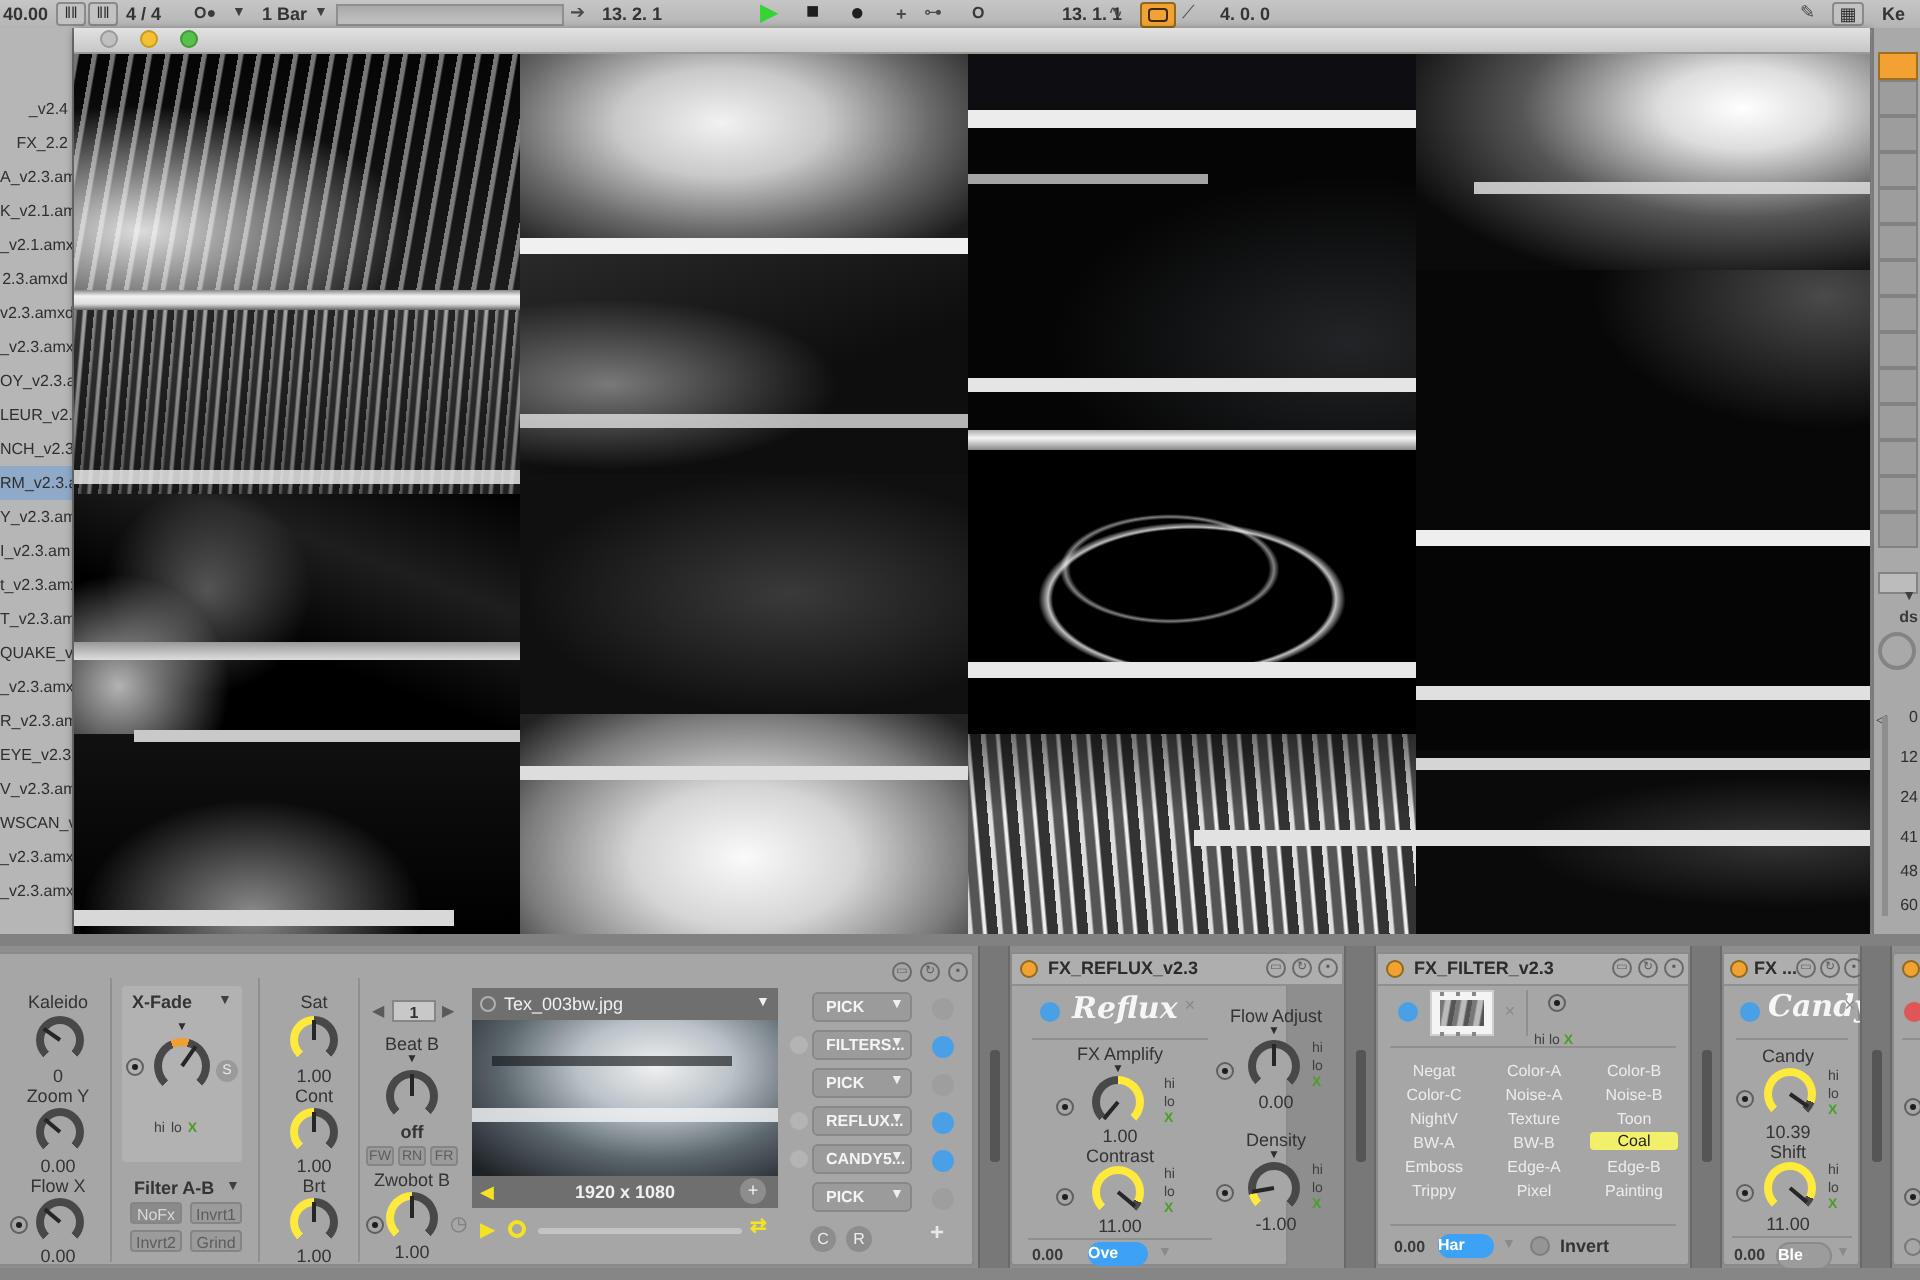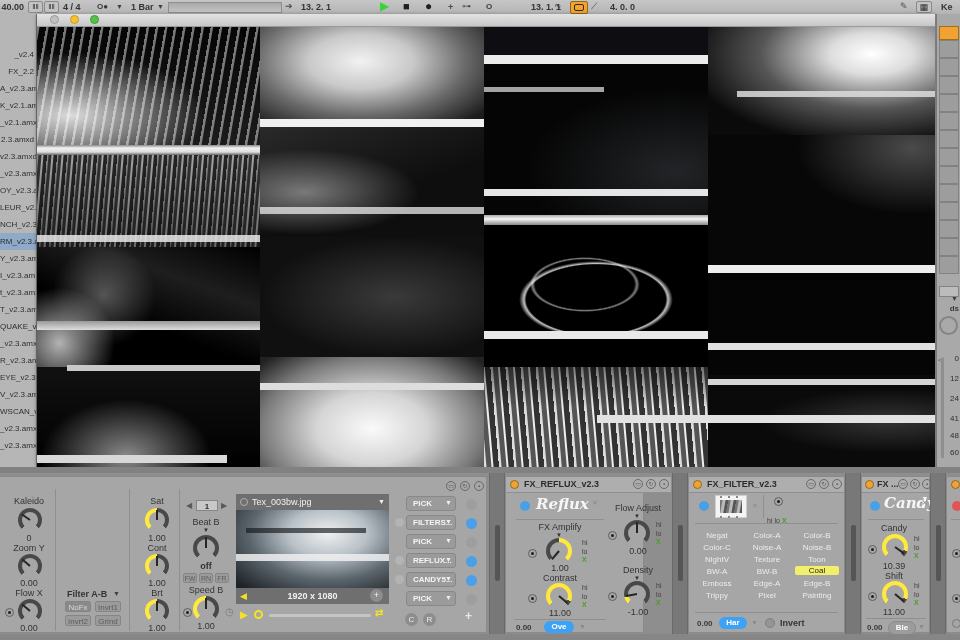--- a/index.html
+++ b/index.html
@@ -42,21 +42,21 @@
   .dial{border-radius:50%}
   .dial .face{position:absolute;inset:4px;border-radius:50%;background:#a6a6a6}
   .dial .ndl{position:absolute;left:calc(50% - 1px);top:2px;width:2px;height:calc(50% - 2px);
              background:#262626;transform-origin:50% 100%}
   .dial.inpanel .face{background:#b2b2b2}
   .radio{width:9px;height:9px;border-radius:50%;border:1px solid #5f5f5f;box-sizing:border-box}
   .radio i{display:block;width:3px;height:3px;border-radius:50%;background:#1e1e1e;margin:2px auto}
   .hlx i{display:block;font-style:normal;font-size:7px;line-height:8.5px;color:#3f3f3f}
   .hlx b{display:block;font-size:7px;line-height:8.5px;color:#4a9e28}
   .modp{font-size:6px;color:#2e2e2e}
-  .pill{border-radius:7px;font-size:8px;font-weight:bold;color:#fff;text-align:center}
+  .pill{border-radius:7px;font-size:8px;font-weight:bold;color:#fff;}
   .pill.blue{background:#3da2f5}
   .pill.grey{background:#9c9c9c;border:1px solid #8a8a8a}
   .rackpill{background:#9b9b9b;border:1px solid #888;border-radius:3px;color:#f4f4f4;
             font-size:8px;font-weight:bold;line-height:14px;padding-left:6px;box-sizing:border-box}
   .led{border-radius:50%}
   .gridlbl{font-size:8px;color:#ececec;text-align:center;white-space:nowrap}
   .gridlbl.sel{background:#f2ef6a;color:#222;border-radius:2px}
   .logo{font-family:"DejaVu Serif",serif;font-style:italic;font-weight:bold;color:#f6f6f6}
   .smbtn{background:#9b9b9b;border:1px solid #858585;border-radius:2px;font-size:8px;
          color:#5c5c5c;text-align:center;line-height:11px;box-sizing:border-box}
@@ -223,20 +223,34 @@
     <div class="abs dial" style="left:21px;top:122px;width:24px;height:24px;background:conic-gradient(from 225deg,#484848 0 270deg,transparent 270deg)">
         <i class="face"></i>
         <i class="ndl" style="transform:rotate(-50deg)"></i>
       </div>
     <div class="abs radio" style="left:8px;top:131px">
         <i></i>
       </div>
     <div class="abs tx ctr" style="left:10px;top:146px;width:44px">0.00</div>
     <div class="abs" style="left:58px;top:12px;width:1px;height:142px;background:#8f8f8f"></div>
 
+    <div class="abs" style="left:64px;top:16px;width:60px;height:88px;background:#b2b2b2;border-radius:2px">
+      <span class="abs tx b" style="left:5px;top:3px">X-Fade</span>
+      <span class="abs tx7" style="left:48px;top:4px">▼</span>
+      <span class="abs modp" style="left:27px;top:18px">▼</span>
+      <div class="abs dial inpanel" style="left:16px;top:26px;width:28px;height:28px;background:conic-gradient(from 225deg,#484848 0 110deg,#f0a030 110deg 150deg,#484848 150deg 270deg,transparent 270deg)">
+          <i class="face"></i>
+          <i class="ndl" style="transform:rotate(35deg)"></i>
+        </div>
+      <div class="abs radio" style="left:2px;top:36px">
+          <i></i>
+        </div>
+      <div class="abs" style="left:47px;top:37px;width:11px;height:11px;border-radius:50%;background:#9a9a9a;color:#ececec;font-size:7px;line-height:11px;text-align:center">S</div>
+      <div class="abs hlx" style="left:16px;top:60px"><i style="display:inline;margin-right:3px">hi</i><i style="display:inline;margin-right:3px">lo</i><b style="display:inline">X</b></div>
+    </div>
     <span class="abs tx b" style="left:70px;top:112px">Filter A-B</span>
     <span class="abs tx7" style="left:116px;top:113px">▼</span>
     <span class="abs smbtn dark" style="left:68px;top:124px;width:26px;height:11px">NoFx</span>
     <span class="abs smbtn" style="left:98px;top:124px;width:26px;height:11px">Invrt1</span>
     <span class="abs smbtn" style="left:68px;top:138px;width:26px;height:11px">Invrt2</span>
     <span class="abs smbtn" style="left:98px;top:138px;width:26px;height:11px">Grind</span>
     <div class="abs" style="left:132px;top:12px;width:1px;height:142px;background:#8f8f8f"></div>
 
     <div class="abs tx ctr" style="left:140px;top:19px;width:40px">Sat</div>
     <div class="abs dial" style="left:148px;top:31px;width:24px;height:24px;background:conic-gradient(from 225deg,#ffe93d 0 135deg,#484848 135deg 270deg,transparent 270deg)">
@@ -264,21 +278,21 @@
     <div class="abs tx ctr" style="left:187px;top:40px;width:44px">Beat B</div>
     <span class="abs modp" style="left:206px;top:50px">▼</span>
     <div class="abs dial" style="left:196px;top:58px;width:26px;height:26px;background:conic-gradient(from 225deg,#484848 0 270deg,transparent 270deg)">
         <i class="face"></i>
         <i class="ndl" style="transform:rotate(0deg)"></i>
       </div>
     <div class="abs tx b ctr" style="left:187px;top:84px;width:44px">off</div>
     <span class="abs smbtn" style="left:186px;top:96px;width:14px;height:10px;font-size:7px;line-height:10px">FW</span>
     <span class="abs smbtn" style="left:202px;top:96px;width:14px;height:10px;font-size:7px;line-height:10px">RN</span>
     <span class="abs smbtn" style="left:218px;top:96px;width:14px;height:10px;font-size:7px;line-height:10px">FR</span>
-    <div class="abs tx ctr" style="left:187px;top:108px;width:44px">Speed B</div>
+    <div class="abs tx ctr" style="left:187px;top:108px;width:44px">Zwobot B</div>
     <div class="abs dial" style="left:196px;top:119px;width:26px;height:26px;background:conic-gradient(from 225deg,#ffe93d 0 135deg,#484848 135deg 270deg,transparent 270deg)">
         <i class="face"></i>
         <i class="ndl" style="transform:rotate(0deg)"></i>
       </div>
     <div class="abs radio" style="left:186px;top:131px">
         <i></i>
       </div>
     <span class="abs" style="left:228px;top:129px;font-size:10px;color:#7c7c7c">◷</span>
     <div class="abs tx ctr" style="left:187px;top:144px;width:44px">1.00</div>
 

